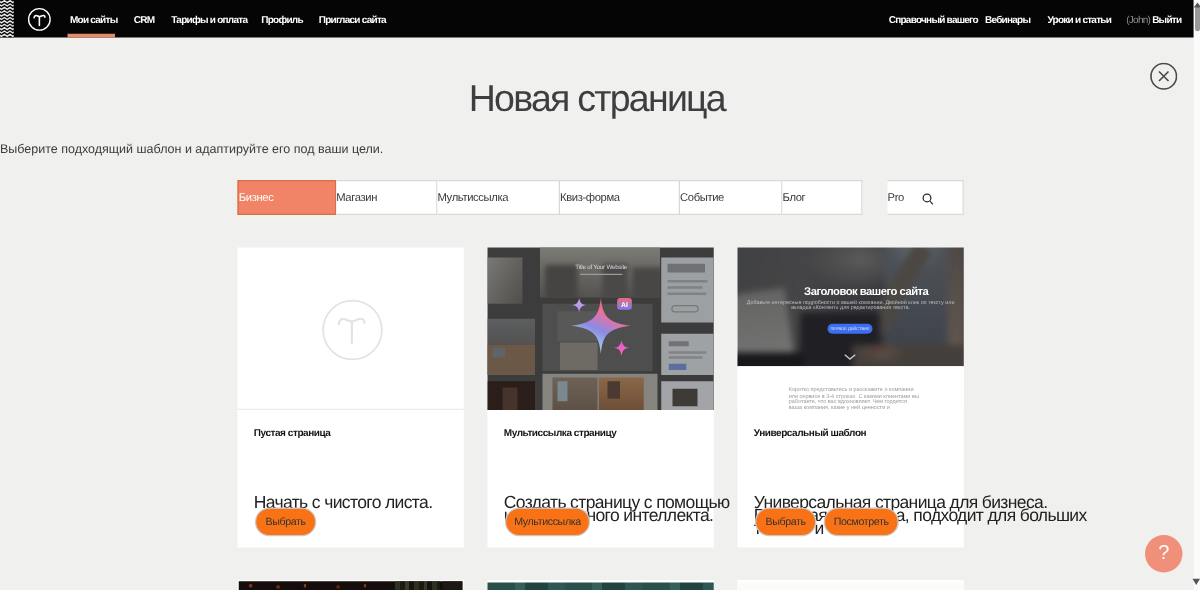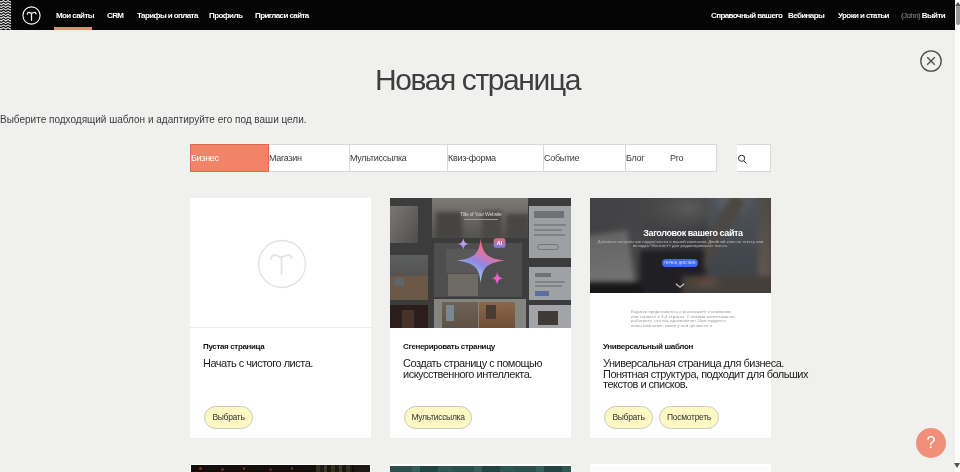--- a/index.html
+++ b/index.html
@@ -27,29 +27,29 @@
 
   
   #tabs { position:absolute; left:190px; top:144px; height:28px; }
   .tab { position:absolute; top:0; height:28px; background:#fff; border:1px solid #d9d9d9; color:#3a3a3a; font-size:9px; letter-spacing:-0.3px; text-align:left; line-height:27px; }
   #tab0 { left:0; width:79px; background:#f18366; border-color:#da6c4a; color:#fff; }
   #tab1 { left:79px; width:81px; border-left:none; }
   #tab2 { left:160px; width:98px; border-left:none; }
   #tab3 { left:258px; width:96px; border-left:none; }
   #tab4 { left:354px; width:82px; border-left:none; }
   #tab5 { left:436px; width:64px; border-left:none; }
-  #tab6 { left:480px; width:47px; border-left:none; }
+  #tab6 { left:520px; width:47px; border-left:none; }
   #tab7 { left:547px; width:34px; border-left:none; }
 
   
   .card { position:absolute; top:198px; width:181px; height:240px; background:#fff; }
   .cimg { position:absolute; left:0; top:0; width:181px; height:130px; overflow:hidden; }
   .ctitle { position:absolute; font-size:8px; font-weight:bold; letter-spacing:-0.35px; color:#141414; }
-  .cdesc  { position:absolute; font-size:11px; letter-spacing:-0.5px; color:#222; line-height:10.5px; white-space:nowrap; }
-  .btn { position:absolute; top:406px; height:23px; border:1px solid #c9c9c9; border-radius:12px; background:#fef9c3; color:#333; font-size:8.5px; letter-spacing:-0.3px; text-align:center; line-height:21px; }
+  .cdesc  { position:absolute; font-size:14px; letter-spacing:-0.5px; color:#222; line-height:10.5px; white-space:nowrap;margin-top:38px; }
+  .btn { position:absolute; top:406px; height:23px; border:1px solid #c9c9c9; border-radius:12px; background:#f97316; color:#333; font-size:8.5px; letter-spacing:-0.3px; text-align:center; line-height:21px; }
 
   
   #help { position:absolute; left:916px; top:428px; width:30px; height:30px; border-radius:50%; background:#f0907a; color:#fff; font-size:16px; font-weight:normal; text-align:center; line-height:30px; }
 
   
   #c2img { background:#3c3c3c; }
   .cg { position:absolute; }
 </style>
 </head>
 <body>
@@ -193,21 +193,21 @@
         </linearGradient>
       </defs>
       <path d="M90.7,40.2 C92.4,55.4 96.2,60.2 114.6,62.6 C96.2,65 92.4,69.8 90.7,85 C89,69.8 85.2,65 66.8,62.6 C85.2,60.2 89,55.4 90.7,40.2 Z" fill="url(#g1)"></path>
       <path d="M73.3,40.3 C74.1,44.2 75.4,45.5 79,46 C75.4,46.5 74.1,47.8 73.3,51.7 C72.5,47.8 71.2,46.5 67.6,46 C71.2,45.5 72.5,44.2 73.3,40.3 Z" fill="url(#g2)"></path>
       <path d="M107.2,73.9 C108.1,78.4 109.5,79.8 113.5,80.2 C109.5,80.6 108.1,82 107.2,86.5 C106.3,82 104.9,80.6 100.9,80.2 C104.9,79.8 106.3,78.4 107.2,73.9 Z" fill="url(#g3)"></path>
       <rect x="103.7" y="40.3" width="11.8" height="9.5" rx="2.6" fill="url(#gb)"></rect>
       <text x="109.6" y="47.3" text-anchor="middle" fill="#fff" font-size="5.5" font-weight="bold" font-family="Liberation Sans">AI</text>
     </svg>
   </div>
 </div>
-<div class="ctitle" style="left:403px; top:342px;">Сгенерировать страницу</div>
+<div class="ctitle" style="left:403px; top:342px;">Мультиссылка страницу</div>
 <div class="cdesc" style="left:403px; top:358px;">Создать страницу с помощью<br>искусственного интеллекта.</div>
 <div class="btn" style="left:404px; width:68px;">Мультиссылка</div>
 
 <div class="card" style="left:590px;">
   <div class="cimg">
     <div class="cg" style="left:0;top:0;width:181px;height:95px;overflow:hidden;">
       <div class="cg" style="left:-8px;top:-8px;width:197px;height:111px;filter:blur(2.5px);background:linear-gradient(100deg,#585a5c 0%,#605f5e 30%,#504f52 50%,#44464c 70%,#5a544c 100%);">
         <div class="cg" style="left:63px;top:-5px;width:90px;height:50px;background:radial-gradient(ellipse at 50% 45%, rgba(165,162,152,0.6), rgba(165,162,152,0) 72%);"></div>
         <div class="cg" style="left:126px;top:0;width:60px;height:111px;background:linear-gradient(180deg,#6a7278,#4a5058);"></div>
         <div class="cg" style="left:128px;top:-6px;width:46px;height:34px;background:radial-gradient(ellipse at 50% 40%, rgba(180,184,188,0.45), rgba(180,184,188,0) 70%);"></div>

